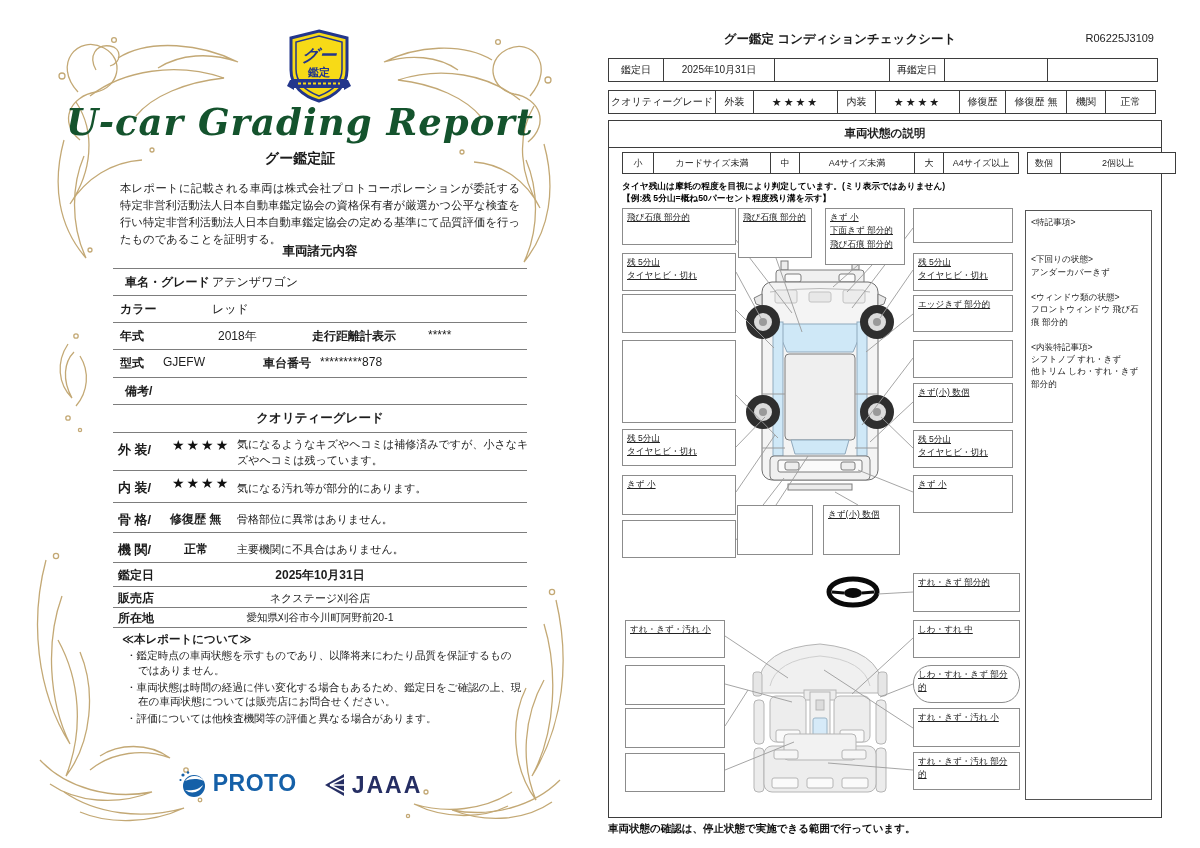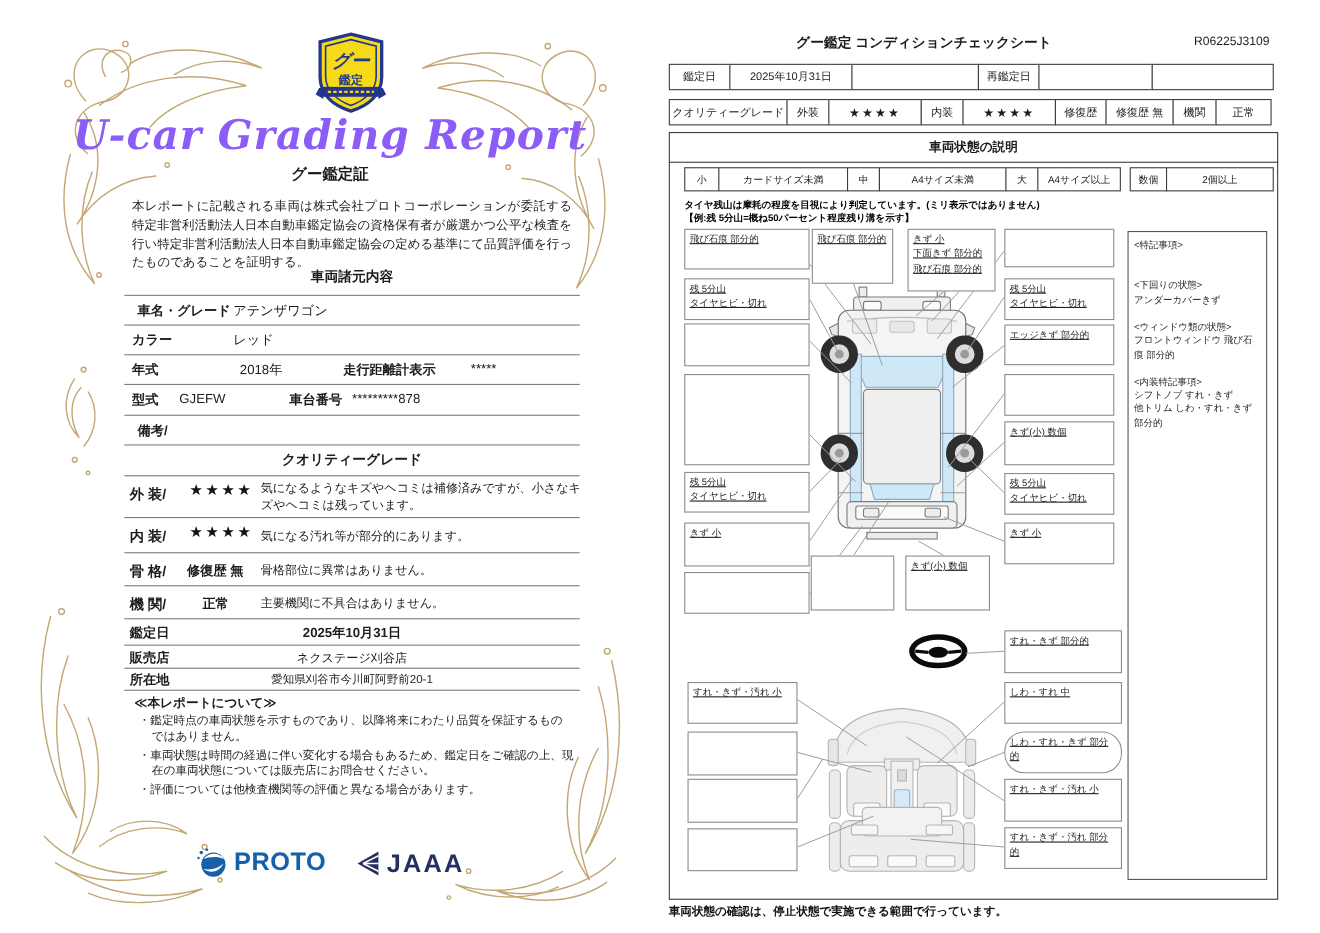--- a/index.html
+++ b/index.html
@@ -2,21 +2,21 @@
 <html><head>
 <meta charset="utf-8">
 <style>
   html,body{margin:0;padding:0;background:#fff;}
   body{width:1200px;height:848px;position:relative;overflow:hidden;
        font-family:"Liberation Sans","DejaVu Sans",sans-serif;color:#1c1c1c;}
   .abs{position:absolute;}
   
   #left-page{position:absolute;left:0;top:0;width:600px;height:848px;}
   .lp-title{font-family:"DejaVu Serif",serif;font-style:italic;font-weight:bold;
-            color:#8b5cf6;font-size:37px;letter-spacing:1px;white-space:nowrap;}
+            color:#14532d;font-size:37px;letter-spacing:1px;white-space:nowrap;}
   .lp-cert{font-size:14px;font-weight:bold;}
   .lp-intro{font-size:11.3px;line-height:1.5;text-align:justify;}
   .sec-title{font-size:12.5px;font-weight:bold;text-align:center;}
   .rule{position:absolute;border-top:1px solid #7d7d7d;width:414px;left:113px;}
   .flabel{font-size:12px;font-weight:bold;white-space:nowrap;}
   .fval{font-size:12px;white-space:nowrap;}
   .stars{font-size:14px;letter-spacing:2px;color:#111;font-weight:bold;white-space:nowrap;}
   .gdesc{font-size:11px;line-height:1.45;}
   .notes-title{font-size:11.5px;font-weight:bold;}
   .note-item{font-size:10.6px;line-height:1.4;margin-bottom:2px;
@@ -241,21 +241,21 @@
   <div class="tbl" style="left:22px;top:152px;">
     <div class="lcell" style="width:32px;">小</div>
     <div class="lcell" style="width:118px;">カードサイズ未満</div>
     <div class="lcell" style="width:30px;">中</div>
     <div class="lcell" style="width:116px;">A4サイズ未満</div>
     <div class="lcell" style="width:30px;">大</div>
     <div class="lcell" style="width:76px;">A4サイズ以上</div>
   </div>
   <div class="tbl" style="left:427px;top:152px;">
     <div class="lcell" style="width:34px;">数個</div>
-    <div class="lcell" style="width:98px;text-align:right;">2個以上</div>
+    <div class="lcell" style="width:116px;text-align:right;">2個以上</div>
   </div>
 
   <div class="tire-note" style="left:22px;top:181px;">タイヤ残山は摩耗の程度を目視により判定しています。(ミリ表示ではありません)</div>
   <div class="tire-note" style="left:22px;top:193px;">【例:残 5分山=概ね50パーセント程度残り溝を示す】</div>
 
   <svg class="abs" style="left:137px;top:206px;z-index:1;" width="166" height="354" viewBox="0 0 166 354">
     <g stroke="#7c7c7c" stroke-width="1" fill="#f3f3f3">
       <rect x="44" y="55" width="7" height="9" fill="#ececec"></rect>
       <rect x="115" y="55" width="7" height="9" fill="#ececec"></rect>
       <rect x="39" y="64" width="88" height="16" rx="3" fill="#f0f0f0"></rect>

